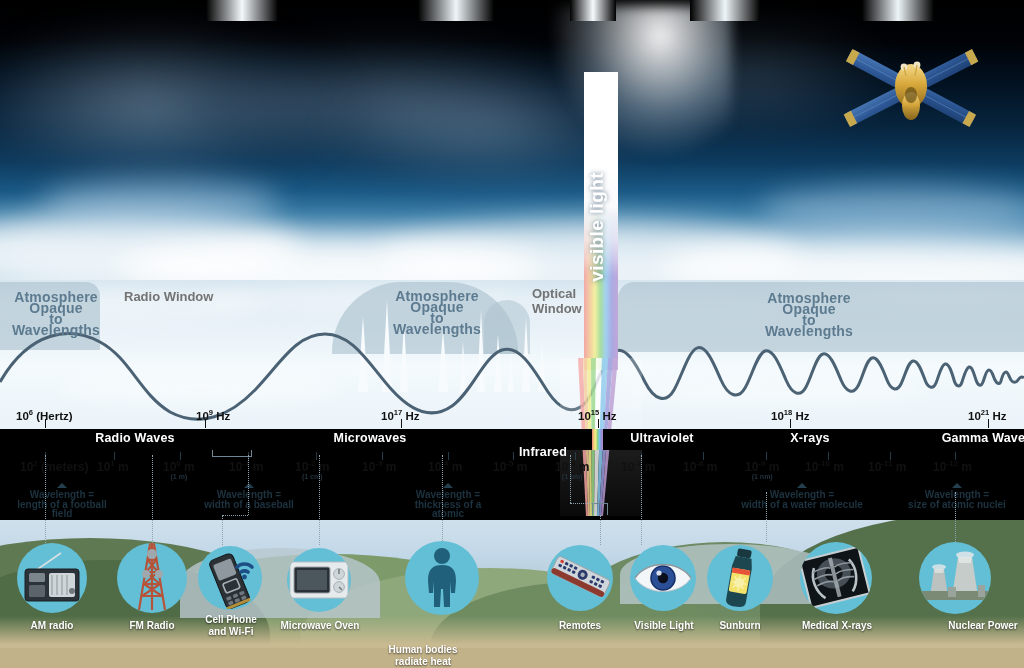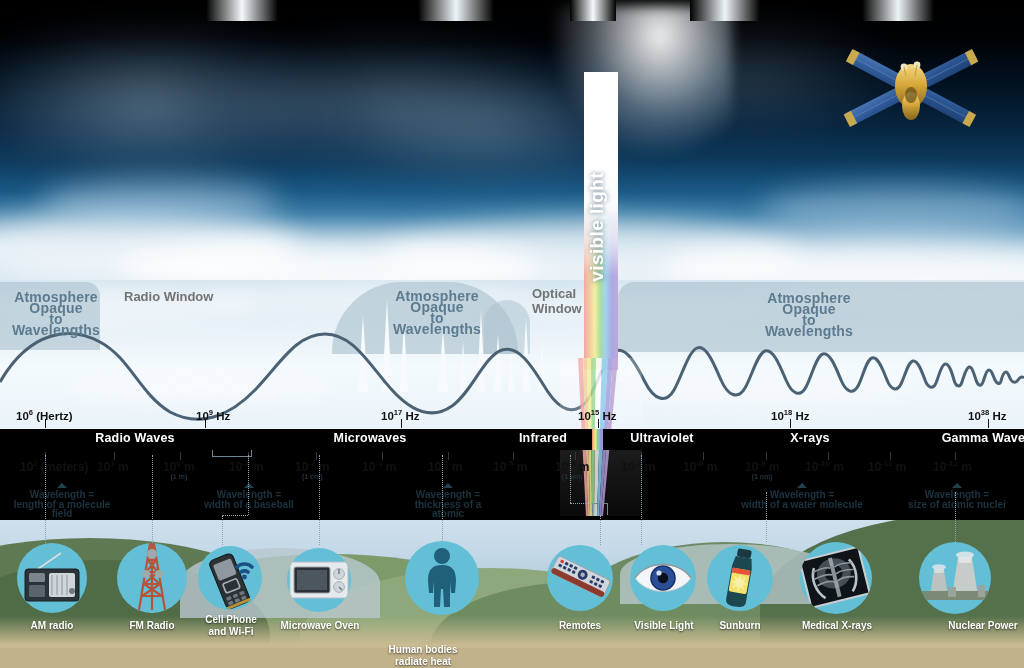--- a/index.html
+++ b/index.html
@@ -266,41 +266,41 @@
       <rect x="0" y="0" width="82" height="158" fill="url(#fanm)" opacity=".25"></rect>
     </svg>
   </div>
 
   <div>
     <div class="freq" style="left:16px;">10<sup>6</sup> (Hertz)</div>
     <div class="freq" style="left:196px;">10<sup>9</sup> Hz</div>
     <div class="freq" style="left:381px;">10<sup>17</sup> Hz</div>
     <div class="freq" style="left:578px;">10<sup>15</sup> Hz</div>
     <div class="freq" style="left:771px;">10<sup>18</sup> Hz</div>
-    <div class="freq" style="left:968px;">10<sup>38</sup> Hz</div>
+    <div class="freq" style="left:968px;">10<sup>21</sup> Hz</div>
 
     <div class="tick-top" style="left:45px;"></div>
     <div class="tick-top" style="left:205px;"></div>
     <div class="tick-top" style="left:401px;"></div>
     <div class="tick-top" style="left:598px;"></div>
     <div class="tick-top" style="left:790px;"></div>
     <div class="tick-top" style="left:988px;"></div>
   </div>
 
   <div class="bar"></div>
   <div class="bar-gap" style="left:206px;width:72px;background:linear-gradient(to right,#000,#f3f8fb 50%,#000);"></div>
   <div class="bar-gap" style="left:418px;width:76px;background:linear-gradient(to right,#000,#eef5f9 50%,#000);"></div>
   <div class="bar-gap" style="left:570px;width:46px;background:linear-gradient(to right,#000,#f5fafd 50%,#000);"></div>
   <div class="bar-gap" style="left:690px;width:70px;background:linear-gradient(to right,#000,#eef5f9 50%,#000);"></div>
   <div class="bar-gap" style="left:862px;width:72px;background:linear-gradient(to right,#000,#eef5f9 50%,#000);"></div>
   <div class="vis-sliver" style="left:592px;"></div>
 
   <div class="band-name" style="left:70px;width:130px;">Radio Waves</div>
   <div class="band-name" style="left:310px;width:120px;">Microwaves</div>
-  <div class="band-name" style="left:493px;width:100px;">Infrared</div>
+  <div class="band-name" style="left:493px;width:100px;margin-top:14px;">Infrared</div>
   <div class="band-name" style="left:607px;width:110px;">Ultraviolet</div>
   <div class="band-name" style="left:755px;width:110px;">X-rays</div>
   <div class="band-name" style="left:912px;width:150px;">Gamma Waves</div>
 
   <div class="land">
     <div class="hill" style="left:-120px;top:18px;width:420px;height:160px;background:#5f7a53;"></div>
     <div class="hill" style="left:120px;top:34px;width:420px;height:150px;background:#7d9a6b;"></div>
     <div class="hill" style="left:-60px;top:40px;width:330px;height:150px;background:#4f6c46;"></div>
     <div class="hill" style="left:300px;top:48px;width:380px;height:140px;background:#8fa87b;"></div>
     <div class="hill" style="left:560px;top:22px;width:330px;height:170px;background:#6d8a62;"></div>
@@ -346,21 +346,21 @@
     <div class="wl" style="left:868px;">10<sup>-11</sup> m</div>
     <div class="wl" style="left:933px;">10<sup>-12</sup> m</div>
   </div>
 
   <div class="bracket" style="left:212px;top:450px;width:40px;height:7px;"></div>
   <div class="bracket" style="left:592px;top:503px;width:16px;height:12px;border-top:1px solid #6f8694;border-bottom:none;"></div>
 
   <div class="ann" style="left:6px;top:483px;width:112px;">
     <span class="caret"></span>
     <span>Wavelength =</span><br>
-    <span>length of a molecule field</span>
+    <span>length of a football field</span>
   </div>
   <div class="ann" style="left:196px;top:483px;width:106px;">
     <span class="caret"></span>
     <span>Wavelength =</span><br>
     <span>width of a baseball</span>
   </div>
   <div class="ann" style="left:398px;top:483px;width:100px;">
     <span class="caret"></span>
     <span>Wavelength =</span><br>
     <span>thickness of a atomic</span>

